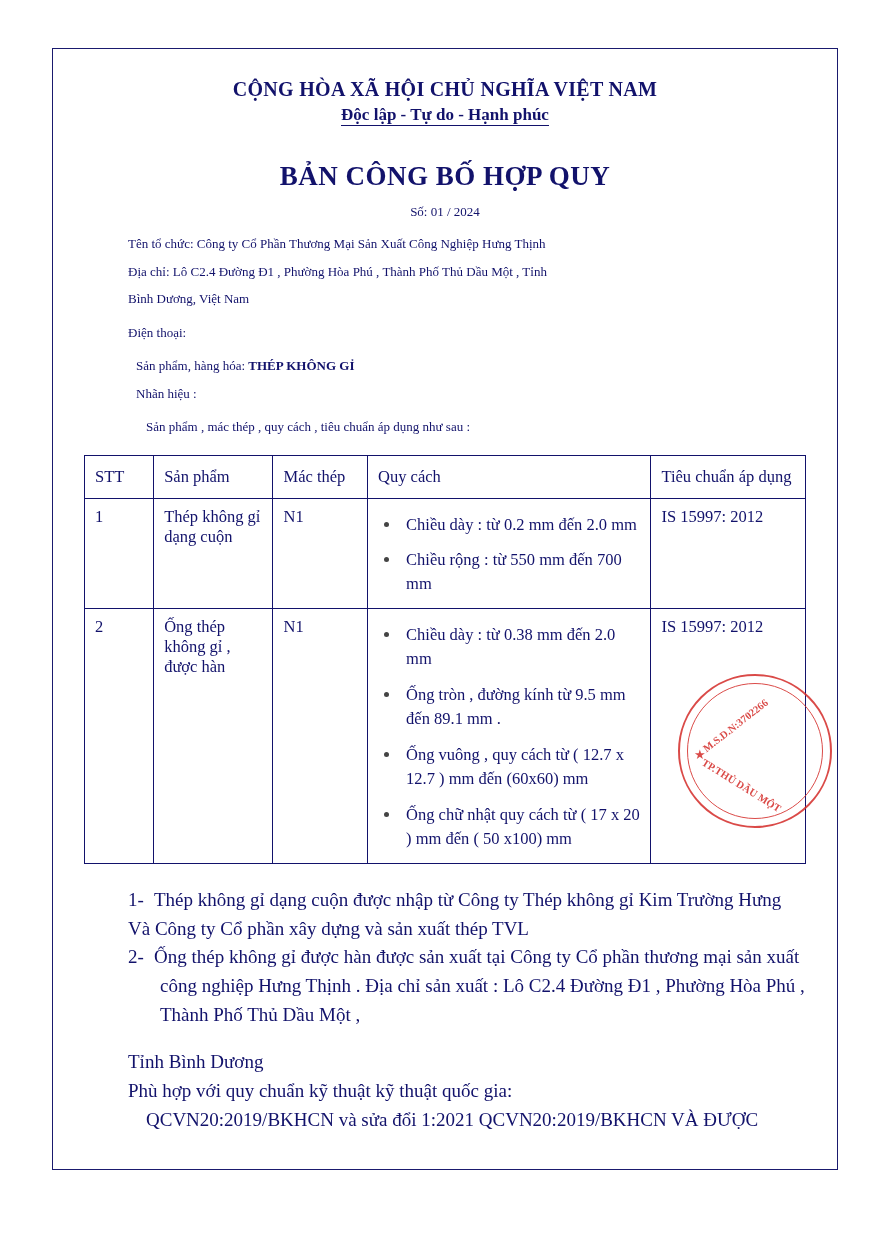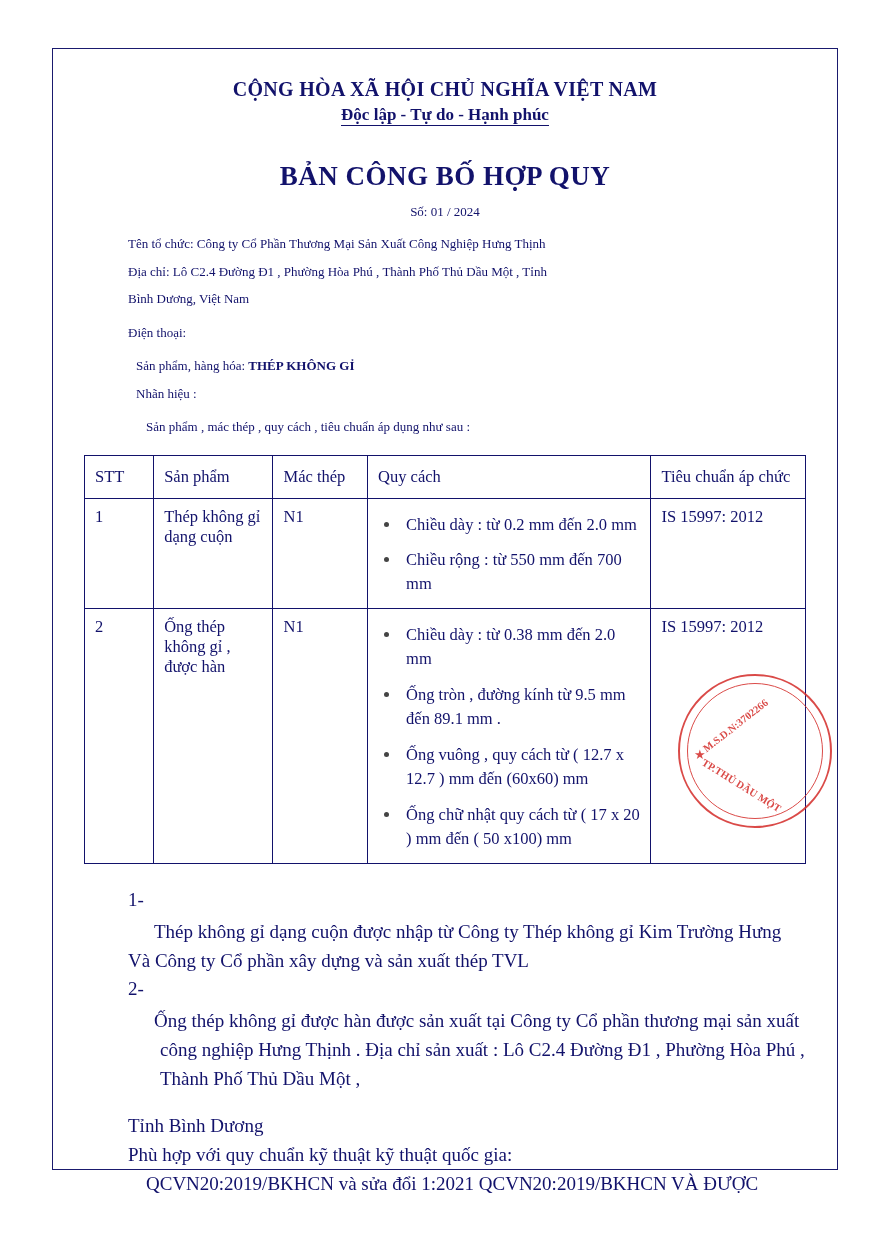--- a/index.html
+++ b/index.html
@@ -139,21 +139,21 @@
     line-height: 1.52;
   }
   .note-row {
     display: flex;
     padding-left: 44px;
   }
   .note-num {
     width: 26px;
     flex: 0 0 26px;
   }
-  .note-body { flex: 1 1 auto; margin-top: 32px; }
+  .note-body { flex: 1 1 auto; }
   .note-cont { padding-left: 44px; }
   .note-cont2 { padding-left: 76px; }
 
   .closing {
     margin-top: 18px;
     font-size: 19px;
     color: #12126b;
     line-height: 1.52;
   }
   .closing .l1 { padding-left: 44px; }
@@ -239,21 +239,21 @@
   <div class="para ind2 tight">Nhãn hiệu :</div>
   <div class="para ind3">Sản phẩm , mác thép , quy cách , tiêu chuẩn áp dụng như sau :</div>
 
   <table class="spec">
     <thead>
       <tr>
         <th class="c-stt">STT</th>
         <th class="c-sp">Sản phẩm</th>
         <th class="c-mac">Mác thép</th>
         <th class="c-qc">Quy cách</th>
-        <th class="c-tc">Tiêu chuẩn áp chức</th>
+        <th class="c-tc">Tiêu chuẩn áp dụng</th>
       </tr>
     </thead>
     <tbody>
       <tr>
         <td class="c-stt center">1</td>
         <td class="c-sp just">Thép không gỉ dạng cuộn</td>
         <td class="c-mac center">N1</td>
         <td class="c-qc">
           <ul class="qc">
             <li>Chiều dày : từ 0.2 mm đến 2.0 mm</li>

